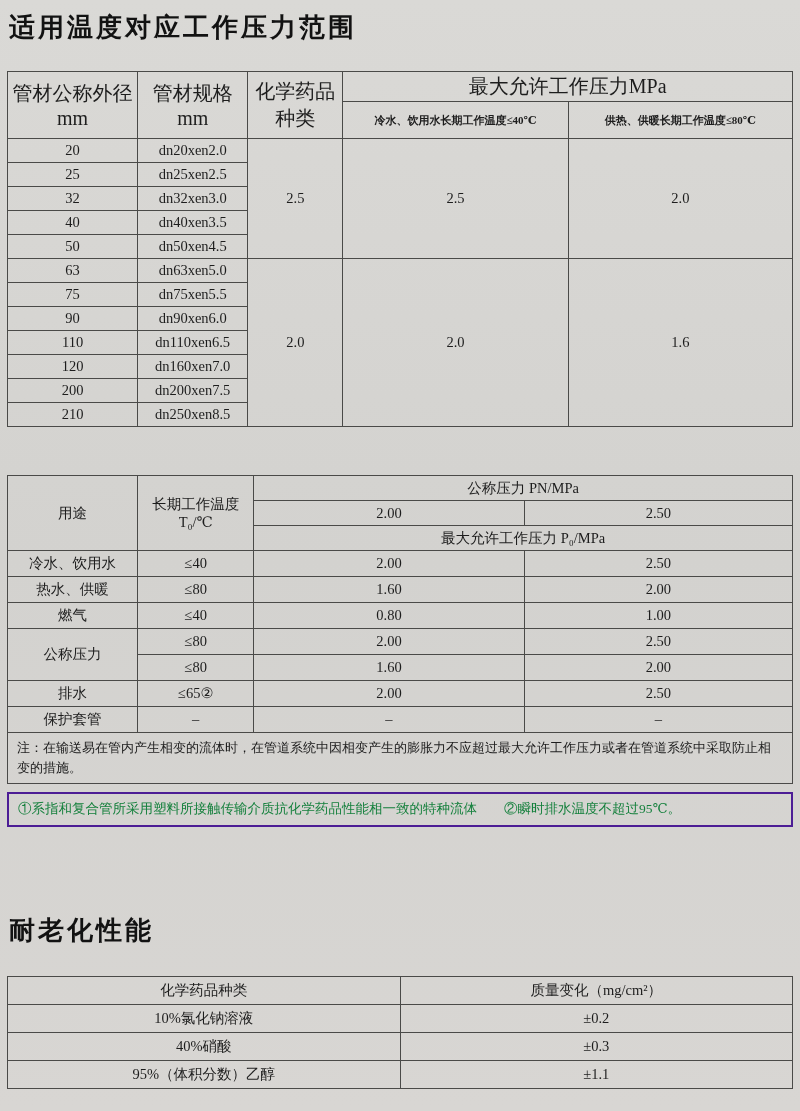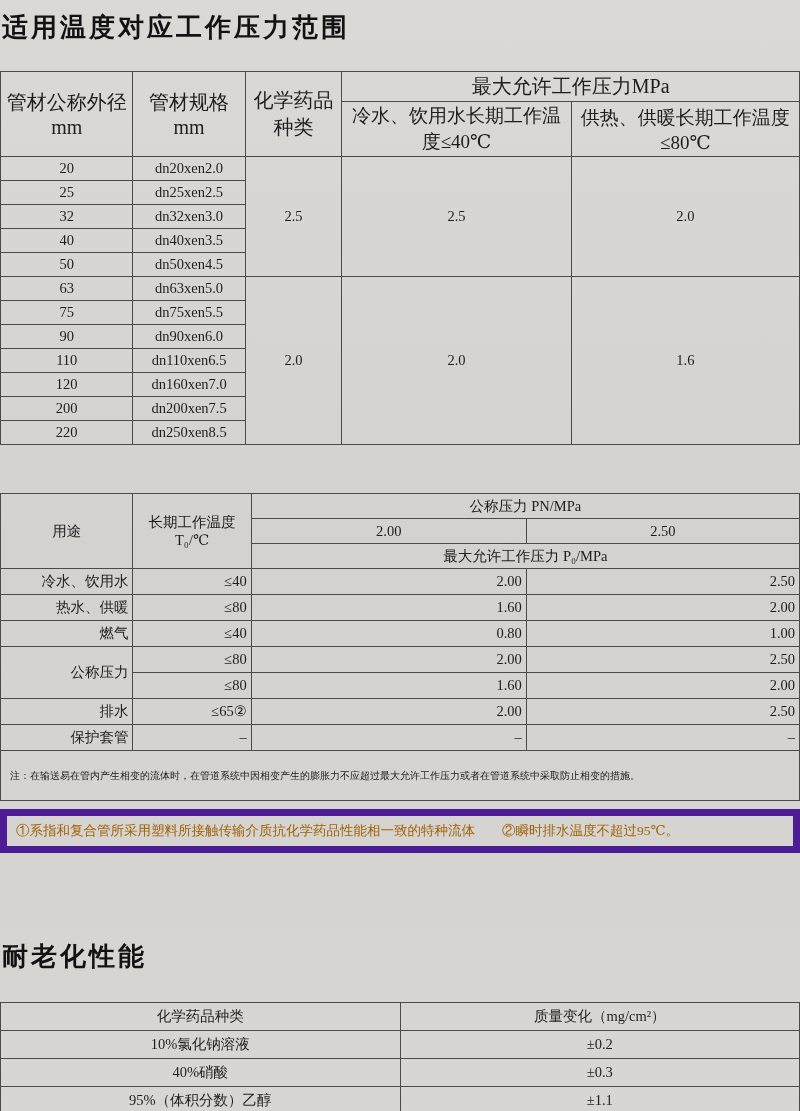--- a/index.html
+++ b/index.html
@@ -3,49 +3,49 @@
 <meta charset="utf-8">
 <style>
   * { box-sizing: border-box; }
   html, body { margin: 0; padding: 0; }
   body {
     width: 800px; height: 1111px; overflow: hidden;
     background: linear-gradient(180deg, #dad9d6 0%, #d3d2cf 50%, #d8d6d3 100%);
     font-family: "Liberation Serif", "DejaVu Serif", serif;
     color: #1d1d1d;
   }
-  .page { width: 800px; height: 1111px; padding: 4px 0; }
+  .page { width: 800px; height: 1111px; padding: 4px 7px; }
   .section-title {
     font-family: "Liberation Sans", "DejaVu Sans", sans-serif;
     font-size: 26px; font-weight: 700; color: #121212;
     letter-spacing: 3px; margin: 6px 2px 0 2px;
   }
   .title-1 { margin-bottom: 26px; }
   .title-2 { margin-top: 86px; margin-bottom: 28px; }
   table { border-collapse: collapse; width: 100%; table-layout: fixed; }
   th, td {
     border: 1px solid #4a4a48; text-align: center; vertical-align: middle;
     font-weight: 400; font-size: 14.5px; padding: 1px 4px; color: #1d1d1d;
     overflow: hidden;
   }
   
   .t1 thead tr.hrow1 th { height: 26px; font-size: 20px; }
-  .t1 thead tr.hrow2 th { height: 37px; font-size: 19px; }
+  .t1 thead tr.hrow2 th { height: 37px; font-size: 11px; font-weight: bold; }
   .t1 tbody td { height: 24px; }
   
   .t2 { margin-top: 48px; }
   .t2 thead th { height: 25px; font-size: 14.5px; }
-  .t2 tbody td { height: 26px; text-align: right; }
+  .t2 tbody td { height: 26px; }
   .t2 td.note-cell {
     text-align: left; height: 50px; padding: 5px 9px;
-    font-size: 10px; line-height: 1.55;
+    font-size: 13px; line-height: 1.55;
   }
   .footnote-box {
-    margin-top: 8px; border: 7px solid #4c1d95;
-    padding: 6px 9px; font-size: 13.5px; line-height: 1.35; color: #a16207;
+    margin-top: 8px; border: 2px solid #4c1d95;
+    padding: 6px 9px; font-size: 13.5px; line-height: 1.35; color: #15803d;
   }
   
   .t3 { margin-top: 2px; }
   .t3 th, .t3 td { height: 28px; }
 </style>
 </head>
 <body>
 
 <div class="page">
 
@@ -116,21 +116,21 @@
       </tr>
       <tr>
         <td>120</td>
         <td>dn160xen7.0</td>
       </tr>
       <tr>
         <td>200</td>
         <td>dn200xen7.5</td>
       </tr>
       <tr>
-        <td>220</td>
+        <td>210</td>
         <td>dn250xen8.5</td>
       </tr>
     </tbody>
   </table>
 
   <table class="t2">
     <colgroup>
       <col style="width:130px">
         <col style="width:116px">
         <col style="width:270px">

